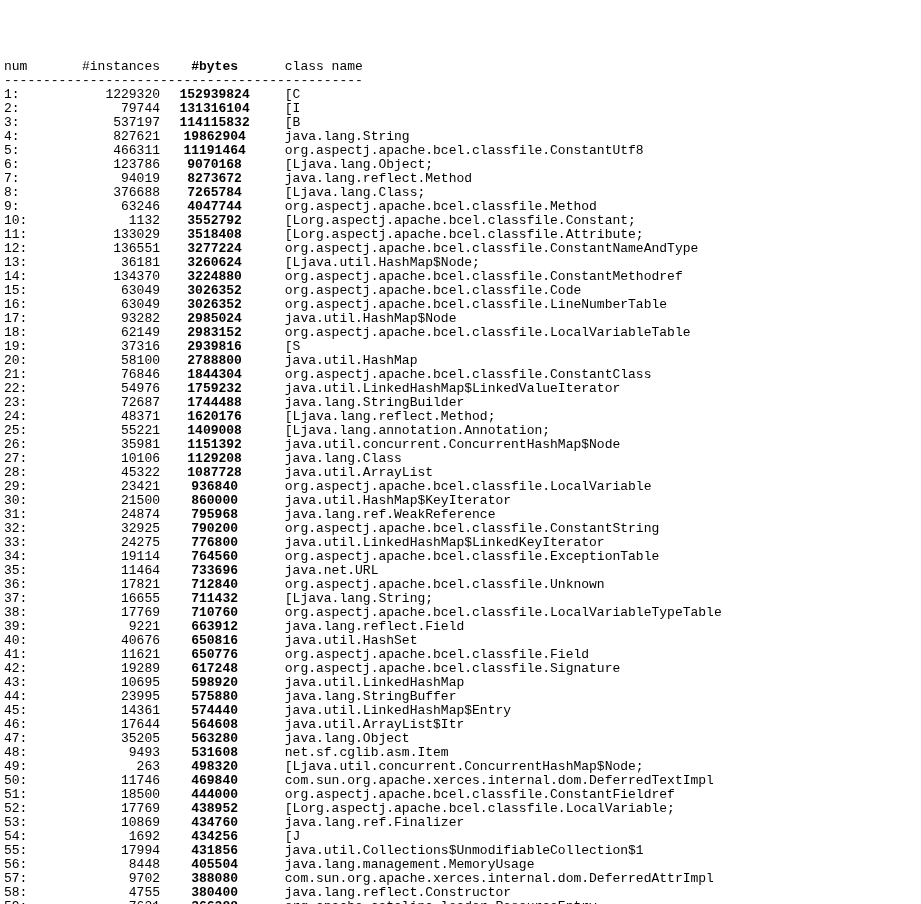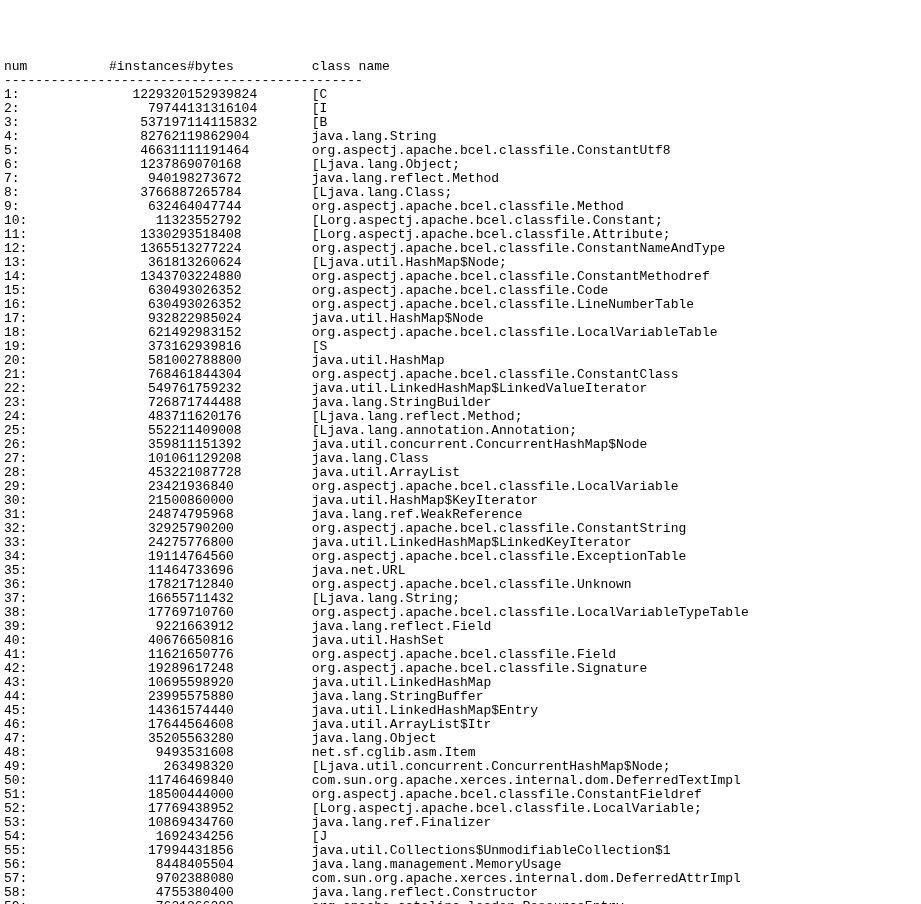--- a/index.html
+++ b/index.html
@@ -6,22 +6,22 @@
       margin: 0;
       padding: 4px;
       background: #ffffff;
       font-family: "Andale Mono", "Courier New", monospace;
       font-size: 13px;
       line-height: 14px;
       color: #000000;
       white-space: pre;
     }
     .col-num { display: inline-block; width: 5ch; text-align: left; }
-    .col-inst { display: inline-block; width: 15ch; text-align: right; margin-left: 27px; }
-    .col-bytes { display: inline-block; width: 14ch; text-align: left; }
+    .col-inst { display: inline-block; width: 15ch; text-align: right; }
+    .col-bytes { display: inline-block; width: 14ch; text-align: center; font-weight: bold; }
     .col-class { display: inline-block; padding-left: 2ch; }
     .row { white-space: pre; }
     .sep { font-family: inherit; }
   </style>
 </head>
 <body>
 
 
 
 <div id="output"><div class="row"><span class="col-num">num</span><span class="col-inst">#instances</span><span class="col-bytes">#bytes</span><span class="col-class">class name</span></div><div class="row sep">----------------------------------------------</div><div class="row"><span class="col-num">1:</span><span class="col-inst">1229320</span><span class="col-bytes">152939824</span><span class="col-class">[C</span></div><div class="row"><span class="col-num">2:</span><span class="col-inst">79744</span><span class="col-bytes">131316104</span><span class="col-class">[I</span></div><div class="row"><span class="col-num">3:</span><span class="col-inst">537197</span><span class="col-bytes">114115832</span><span class="col-class">[B</span></div><div class="row"><span class="col-num">4:</span><span class="col-inst">827621</span><span class="col-bytes">19862904</span><span class="col-class">java.lang.String</span></div><div class="row"><span class="col-num">5:</span><span class="col-inst">466311</span><span class="col-bytes">11191464</span><span class="col-class">org.aspectj.apache.bcel.classfile.ConstantUtf8</span></div><div class="row"><span class="col-num">6:</span><span class="col-inst">123786</span><span class="col-bytes">9070168</span><span class="col-class">[Ljava.lang.Object;</span></div><div class="row"><span class="col-num">7:</span><span class="col-inst">94019</span><span class="col-bytes">8273672</span><span class="col-class">java.lang.reflect.Method</span></div><div class="row"><span class="col-num">8:</span><span class="col-inst">376688</span><span class="col-bytes">7265784</span><span class="col-class">[Ljava.lang.Class;</span></div><div class="row"><span class="col-num">9:</span><span class="col-inst">63246</span><span class="col-bytes">4047744</span><span class="col-class">org.aspectj.apache.bcel.classfile.Method</span></div><div class="row"><span class="col-num">10:</span><span class="col-inst">1132</span><span class="col-bytes">3552792</span><span class="col-class">[Lorg.aspectj.apache.bcel.classfile.Constant;</span></div><div class="row"><span class="col-num">11:</span><span class="col-inst">133029</span><span class="col-bytes">3518408</span><span class="col-class">[Lorg.aspectj.apache.bcel.classfile.Attribute;</span></div><div class="row"><span class="col-num">12:</span><span class="col-inst">136551</span><span class="col-bytes">3277224</span><span class="col-class">org.aspectj.apache.bcel.classfile.ConstantNameAndType</span></div><div class="row"><span class="col-num">13:</span><span class="col-inst">36181</span><span class="col-bytes">3260624</span><span class="col-class">[Ljava.util.HashMap$Node;</span></div><div class="row"><span class="col-num">14:</span><span class="col-inst">134370</span><span class="col-bytes">3224880</span><span class="col-class">org.aspectj.apache.bcel.classfile.ConstantMethodref</span></div><div class="row"><span class="col-num">15:</span><span class="col-inst">63049</span><span class="col-bytes">3026352</span><span class="col-class">org.aspectj.apache.bcel.classfile.Code</span></div><div class="row"><span class="col-num">16:</span><span class="col-inst">63049</span><span class="col-bytes">3026352</span><span class="col-class">org.aspectj.apache.bcel.classfile.LineNumberTable</span></div><div class="row"><span class="col-num">17:</span><span class="col-inst">93282</span><span class="col-bytes">2985024</span><span class="col-class">java.util.HashMap$Node</span></div><div class="row"><span class="col-num">18:</span><span class="col-inst">62149</span><span class="col-bytes">2983152</span><span class="col-class">org.aspectj.apache.bcel.classfile.LocalVariableTable</span></div><div class="row"><span class="col-num">19:</span><span class="col-inst">37316</span><span class="col-bytes">2939816</span><span class="col-class">[S</span></div><div class="row"><span class="col-num">20:</span><span class="col-inst">58100</span><span class="col-bytes">2788800</span><span class="col-class">java.util.HashMap</span></div><div class="row"><span class="col-num">21:</span><span class="col-inst">76846</span><span class="col-bytes">1844304</span><span class="col-class">org.aspectj.apache.bcel.classfile.ConstantClass</span></div><div class="row"><span class="col-num">22:</span><span class="col-inst">54976</span><span class="col-bytes">1759232</span><span class="col-class">java.util.LinkedHashMap$LinkedValueIterator</span></div><div class="row"><span class="col-num">23:</span><span class="col-inst">72687</span><span class="col-bytes">1744488</span><span class="col-class">java.lang.StringBuilder</span></div><div class="row"><span class="col-num">24:</span><span class="col-inst">48371</span><span class="col-bytes">1620176</span><span class="col-class">[Ljava.lang.reflect.Method;</span></div><div class="row"><span class="col-num">25:</span><span class="col-inst">55221</span><span class="col-bytes">1409008</span><span class="col-class">[Ljava.lang.annotation.Annotation;</span></div><div class="row"><span class="col-num">26:</span><span class="col-inst">35981</span><span class="col-bytes">1151392</span><span class="col-class">java.util.concurrent.ConcurrentHashMap$Node</span></div><div class="row"><span class="col-num">27:</span><span class="col-inst">10106</span><span class="col-bytes">1129208</span><span class="col-class">java.lang.Class</span></div><div class="row"><span class="col-num">28:</span><span class="col-inst">45322</span><span class="col-bytes">1087728</span><span class="col-class">java.util.ArrayList</span></div><div class="row"><span class="col-num">29:</span><span class="col-inst">23421</span><span class="col-bytes">936840</span><span class="col-class">org.aspectj.apache.bcel.classfile.LocalVariable</span></div><div class="row"><span class="col-num">30:</span><span class="col-inst">21500</span><span class="col-bytes">860000</span><span class="col-class">java.util.HashMap$KeyIterator</span></div><div class="row"><span class="col-num">31:</span><span class="col-inst">24874</span><span class="col-bytes">795968</span><span class="col-class">java.lang.ref.WeakReference</span></div><div class="row"><span class="col-num">32:</span><span class="col-inst">32925</span><span class="col-bytes">790200</span><span class="col-class">org.aspectj.apache.bcel.classfile.ConstantString</span></div><div class="row"><span class="col-num">33:</span><span class="col-inst">24275</span><span class="col-bytes">776800</span><span class="col-class">java.util.LinkedHashMap$LinkedKeyIterator</span></div><div class="row"><span class="col-num">34:</span><span class="col-inst">19114</span><span class="col-bytes">764560</span><span class="col-class">org.aspectj.apache.bcel.classfile.ExceptionTable</span></div><div class="row"><span class="col-num">35:</span><span class="col-inst">11464</span><span class="col-bytes">733696</span><span class="col-class">java.net.URL</span></div><div class="row"><span class="col-num">36:</span><span class="col-inst">17821</span><span class="col-bytes">712840</span><span class="col-class">org.aspectj.apache.bcel.classfile.Unknown</span></div><div class="row"><span class="col-num">37:</span><span class="col-inst">16655</span><span class="col-bytes">711432</span><span class="col-class">[Ljava.lang.String;</span></div><div class="row"><span class="col-num">38:</span><span class="col-inst">17769</span><span class="col-bytes">710760</span><span class="col-class">org.aspectj.apache.bcel.classfile.LocalVariableTypeTable</span></div><div class="row"><span class="col-num">39:</span><span class="col-inst">9221</span><span class="col-bytes">663912</span><span class="col-class">java.lang.reflect.Field</span></div><div class="row"><span class="col-num">40:</span><span class="col-inst">40676</span><span class="col-bytes">650816</span><span class="col-class">java.util.HashSet</span></div><div class="row"><span class="col-num">41:</span><span class="col-inst">11621</span><span class="col-bytes">650776</span><span class="col-class">org.aspectj.apache.bcel.classfile.Field</span></div><div class="row"><span class="col-num">42:</span><span class="col-inst">19289</span><span class="col-bytes">617248</span><span class="col-class">org.aspectj.apache.bcel.classfile.Signature</span></div><div class="row"><span class="col-num">43:</span><span class="col-inst">10695</span><span class="col-bytes">598920</span><span class="col-class">java.util.LinkedHashMap</span></div><div class="row"><span class="col-num">44:</span><span class="col-inst">23995</span><span class="col-bytes">575880</span><span class="col-class">java.lang.StringBuffer</span></div><div class="row"><span class="col-num">45:</span><span class="col-inst">14361</span><span class="col-bytes">574440</span><span class="col-class">java.util.LinkedHashMap$Entry</span></div><div class="row"><span class="col-num">46:</span><span class="col-inst">17644</span><span class="col-bytes">564608</span><span class="col-class">java.util.ArrayList$Itr</span></div><div class="row"><span class="col-num">47:</span><span class="col-inst">35205</span><span class="col-bytes">563280</span><span class="col-class">java.lang.Object</span></div><div class="row"><span class="col-num">48:</span><span class="col-inst">9493</span><span class="col-bytes">531608</span><span class="col-class">net.sf.cglib.asm.Item</span></div><div class="row"><span class="col-num">49:</span><span class="col-inst">263</span><span class="col-bytes">498320</span><span class="col-class">[Ljava.util.concurrent.ConcurrentHashMap$Node;</span></div><div class="row"><span class="col-num">50:</span><span class="col-inst">11746</span><span class="col-bytes">469840</span><span class="col-class">com.sun.org.apache.xerces.internal.dom.DeferredTextImpl</span></div><div class="row"><span class="col-num">51:</span><span class="col-inst">18500</span><span class="col-bytes">444000</span><span class="col-class">org.aspectj.apache.bcel.classfile.ConstantFieldref</span></div><div class="row"><span class="col-num">52:</span><span class="col-inst">17769</span><span class="col-bytes">438952</span><span class="col-class">[Lorg.aspectj.apache.bcel.classfile.LocalVariable;</span></div><div class="row"><span class="col-num">53:</span><span class="col-inst">10869</span><span class="col-bytes">434760</span><span class="col-class">java.lang.ref.Finalizer</span></div><div class="row"><span class="col-num">54:</span><span class="col-inst">1692</span><span class="col-bytes">434256</span><span class="col-class">[J</span></div><div class="row"><span class="col-num">55:</span><span class="col-inst">17994</span><span class="col-bytes">431856</span><span class="col-class">java.util.Collections$UnmodifiableCollection$1</span></div><div class="row"><span class="col-num">56:</span><span class="col-inst">8448</span><span class="col-bytes">405504</span><span class="col-class">java.lang.management.MemoryUsage</span></div><div class="row"><span class="col-num">57:</span><span class="col-inst">9702</span><span class="col-bytes">388080</span><span class="col-class">com.sun.org.apache.xerces.internal.dom.DeferredAttrImpl</span></div><div class="row"><span class="col-num">58:</span><span class="col-inst">4755</span><span class="col-bytes">380400</span><span class="col-class">java.lang.reflect.Constructor</span></div><div class="row"><span class="col-num">59:</span><span class="col-inst">7631</span><span class="col-bytes">366288</span><span class="col-class">org.apache.catalina.loader.ResourceEntry</span></div></div>

